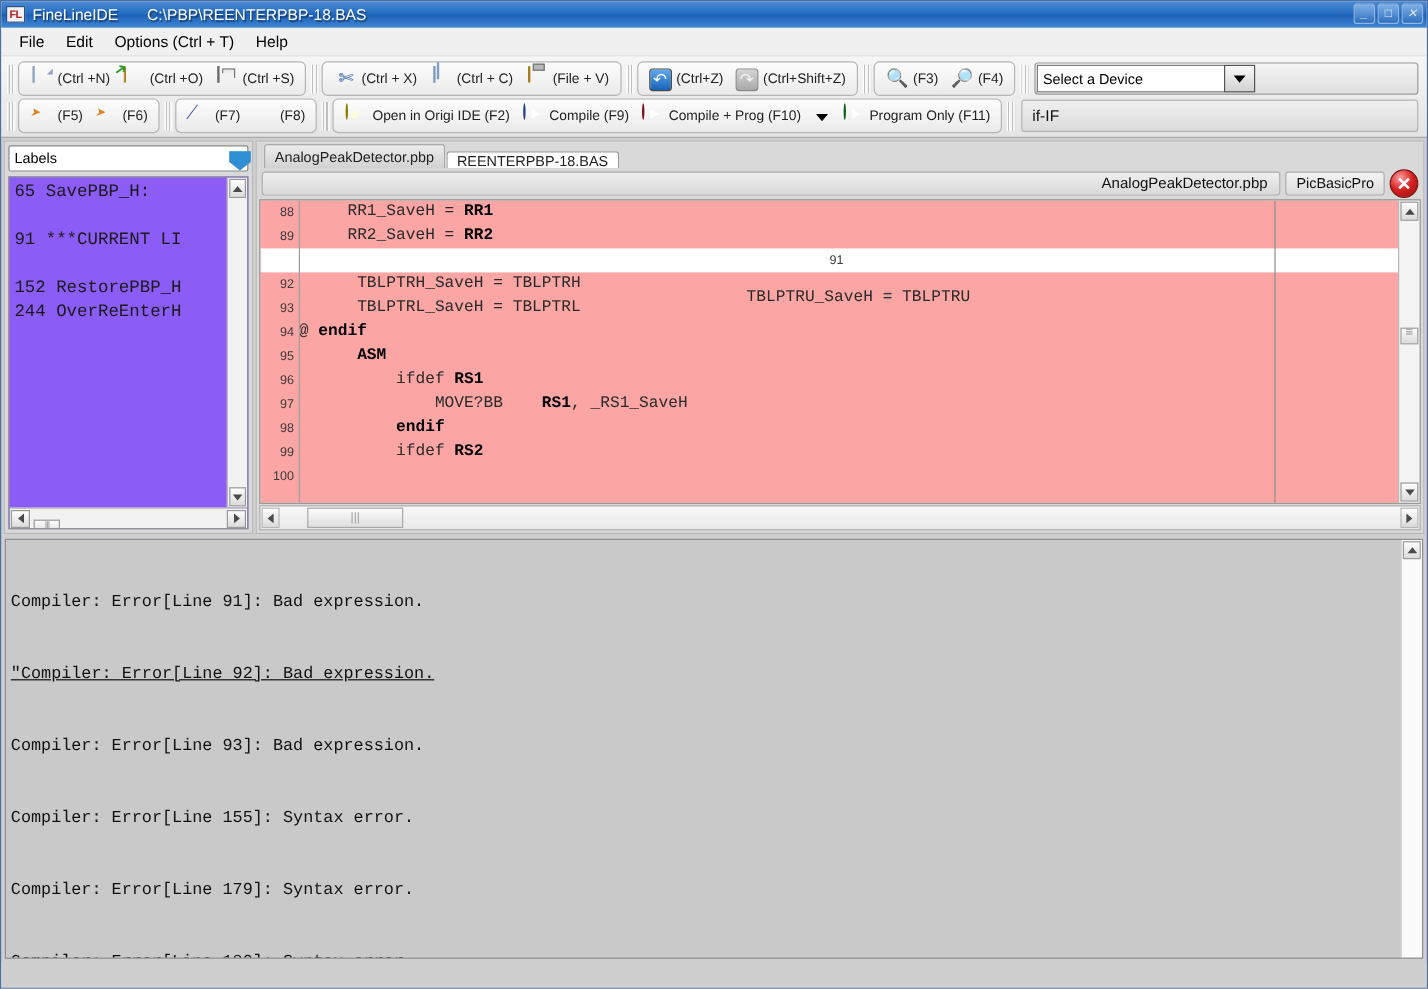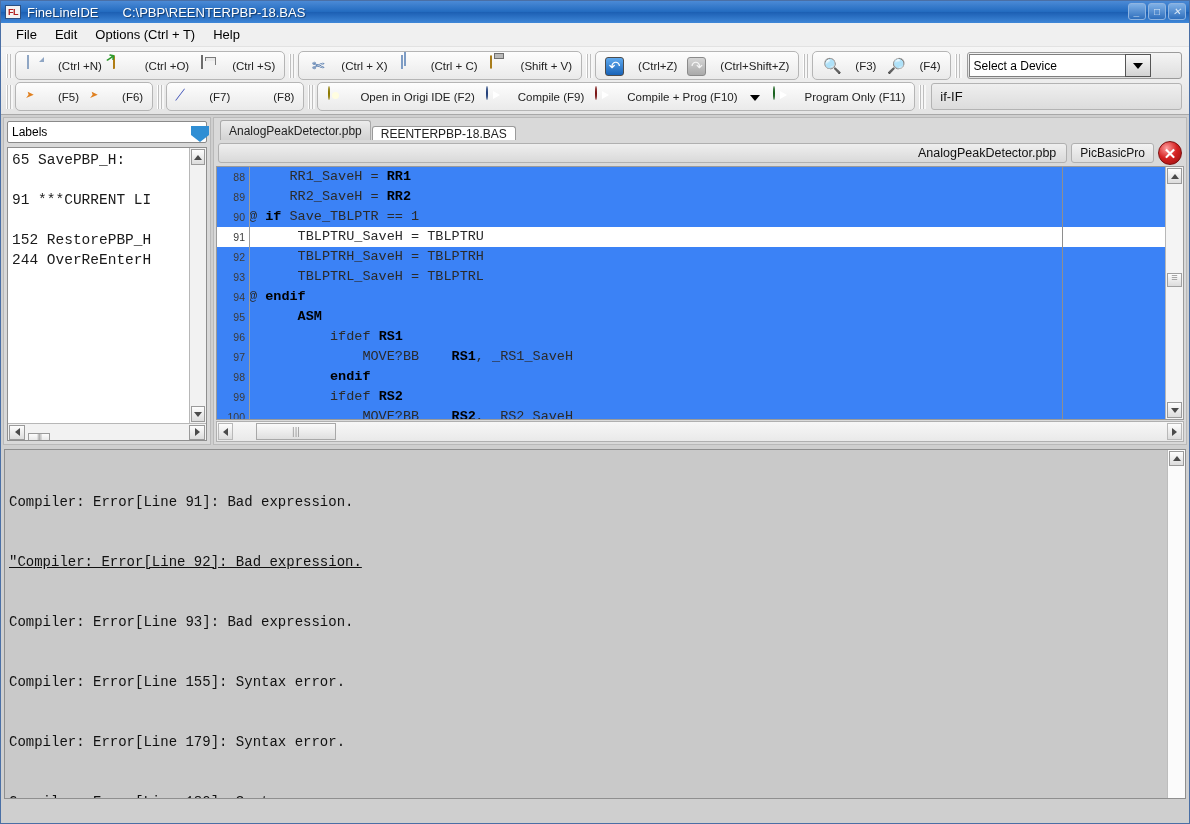--- a/index.html
+++ b/index.html
@@ -96,21 +96,21 @@
     margin-right: 2px;
   }
   .grip {
     width: 7px; height: 24px;
     margin: 0 2px;
     background: repeating-linear-gradient(to right, #bfbfbf 0 1px, #f7f7f7 1px 3px);
     border-left: 1px solid #fff;
   }
   .tbtn {
     display: flex; align-items: center;
-    gap: 13px;
+    gap: 3px;
     height: 25px;
     padding: 0 4px;
     border: 1px solid transparent;
     border-radius: 3px;
     font-size: 11.5px; color: #222;
     white-space: nowrap;
   }
   .tbtn .lbl { font-size: 11.5px; }
 
   
@@ -305,21 +305,21 @@
     background: #2f8ed4;
   }
   .side-combo .dd:before {
     content:""; position:absolute; left:-9px; top:9px;
     border-width: 7px 9px 0 9px; border-style: solid;
     border-color: #2f8ed4 transparent transparent transparent;
   }
   .side-outer {
     flex: 1; margin-top: 4px;
     border: 1px solid #8f8f8f;
-    background: #ffffff;
+    background: #8b5cf6;
     display: flex; flex-direction: column;
     overflow: hidden;
   }
   .side-body { flex: 1; display: flex; overflow: hidden; }
   .side-list {
     flex: 1;
     font-family: "Liberation Mono", monospace;
     font-size: 14.5px;
     line-height: 20px;
     color: #1a1a1a;
@@ -434,33 +434,33 @@
   .code-wrap {
     flex: 1;
     display: flex;
     margin: 0 2px;
     border: 1px solid #9a9a9a;
     background: #c9c9c9;
     overflow: hidden;
   }
   .code-area {
     flex: 1; position: relative; overflow: hidden;
-    background: #3b82f6;
+    background: #fca5a5;
   }
   .code-lines {
     font-family: "Liberation Mono", monospace;
     font-size: 13.5px;
     line-height: 20px;
   }
   .cl {
     display: flex; align-items: center;
     height: 20px;
     white-space: pre;
   }
-  .cl.current { background: #ffffff; }
+  .cl.current { background: #ffffff; flex-direction: column; }
   .gutter {
     width: 32px;
     flex: 0 0 32px;
     text-align: right;
     padding-right: 4px;
     font-size: 10.5px;
     color: #3b3b3b;
     font-family: "Liberation Sans", sans-serif;
   }
   .gutter-bar {
@@ -593,21 +593,21 @@
         <div class="tbtn">
           <span class="ico ico-scissors">✄</span>
           <span class="lbl">(Ctrl + X)</span>
         </div>
         <div class="tbtn">
           <span class="ico"><span class="ico-copy"></span></span>
           <span class="lbl">(Ctrl + C)</span>
         </div>
         <div class="tbtn">
           <span class="ico"><span class="ico-clip"></span></span>
-          <span class="lbl">(Shift + V)</span>
+          <span class="lbl">(File + V)</span>
         </div>
       </div>
       <div class="grip"></div>
       <div class="tgroup">
         <div class="tbtn">
           <span class="ico">
               <span class="ico-undo">↶</span>
             </span>
           <span class="lbl">(Ctrl+Z)</span>
         </div>
@@ -739,31 +739,30 @@
         <div class="fh-close">✕</div>
       </div>
 
       <div class="code-wrap">
         <div class="code-area">
           <div class="gutter-bar"></div>
           <div class="fold-col"></div>
           <div class="code-lines">
             <div class="cl"><span class="gutter">88</span><span class="code-text">     RR1_SaveH = <b>RR1</b></span></div>
             <div class="cl"><span class="gutter">89</span><span class="code-text">     RR2_SaveH = <b>RR2</b></span></div>
-            <div class="cl"><span class="gutter">90</span><span class="code-text">@ <b>if</b> Save_TBLPTR == 1</span></div>
             <div class="cl current"><span class="gutter">91</span><span class="code-text">      TBLPTRU_SaveH = TBLPTRU</span></div>
             <div class="cl"><span class="gutter">92</span><span class="code-text">      TBLPTRH_SaveH = TBLPTRH</span></div>
             <div class="cl"><span class="gutter">93</span><span class="code-text">      TBLPTRL_SaveH = TBLPTRL</span></div>
             <div class="cl"><span class="gutter">94</span><span class="code-text">@ <b>endif</b></span></div>
             <div class="cl"><span class="gutter">95</span><span class="code-text">      <b>ASM</b></span></div>
             <div class="cl"><span class="gutter">96</span><span class="code-text">          ifdef <b>RS1</b></span></div>
             <div class="cl"><span class="gutter">97</span><span class="code-text">              MOVE?BB    <b>RS1</b>, _RS1_SaveH</span></div>
             <div class="cl"><span class="gutter">98</span><span class="code-text">          <b>endif</b></span></div>
             <div class="cl"><span class="gutter">99</span><span class="code-text">          ifdef <b>RS2</b></span></div>
-            <div class="cl"><span class="gutter">100</span><span class="code-text">              MOVE?BB    <b>RS2</b>, _RS2_SaveH</span></div>
+            <div class="cl"><span class="gutter">100</span></div>
           </div>
         </div>
         <div class="editor-vsb">
           <div class="sb-btn up"></div>
           <div class="track">
             <div class="vsb-thumb" style="top:88px"></div>
           </div>
           <div class="sb-btn down"></div>
         </div>
       </div>

